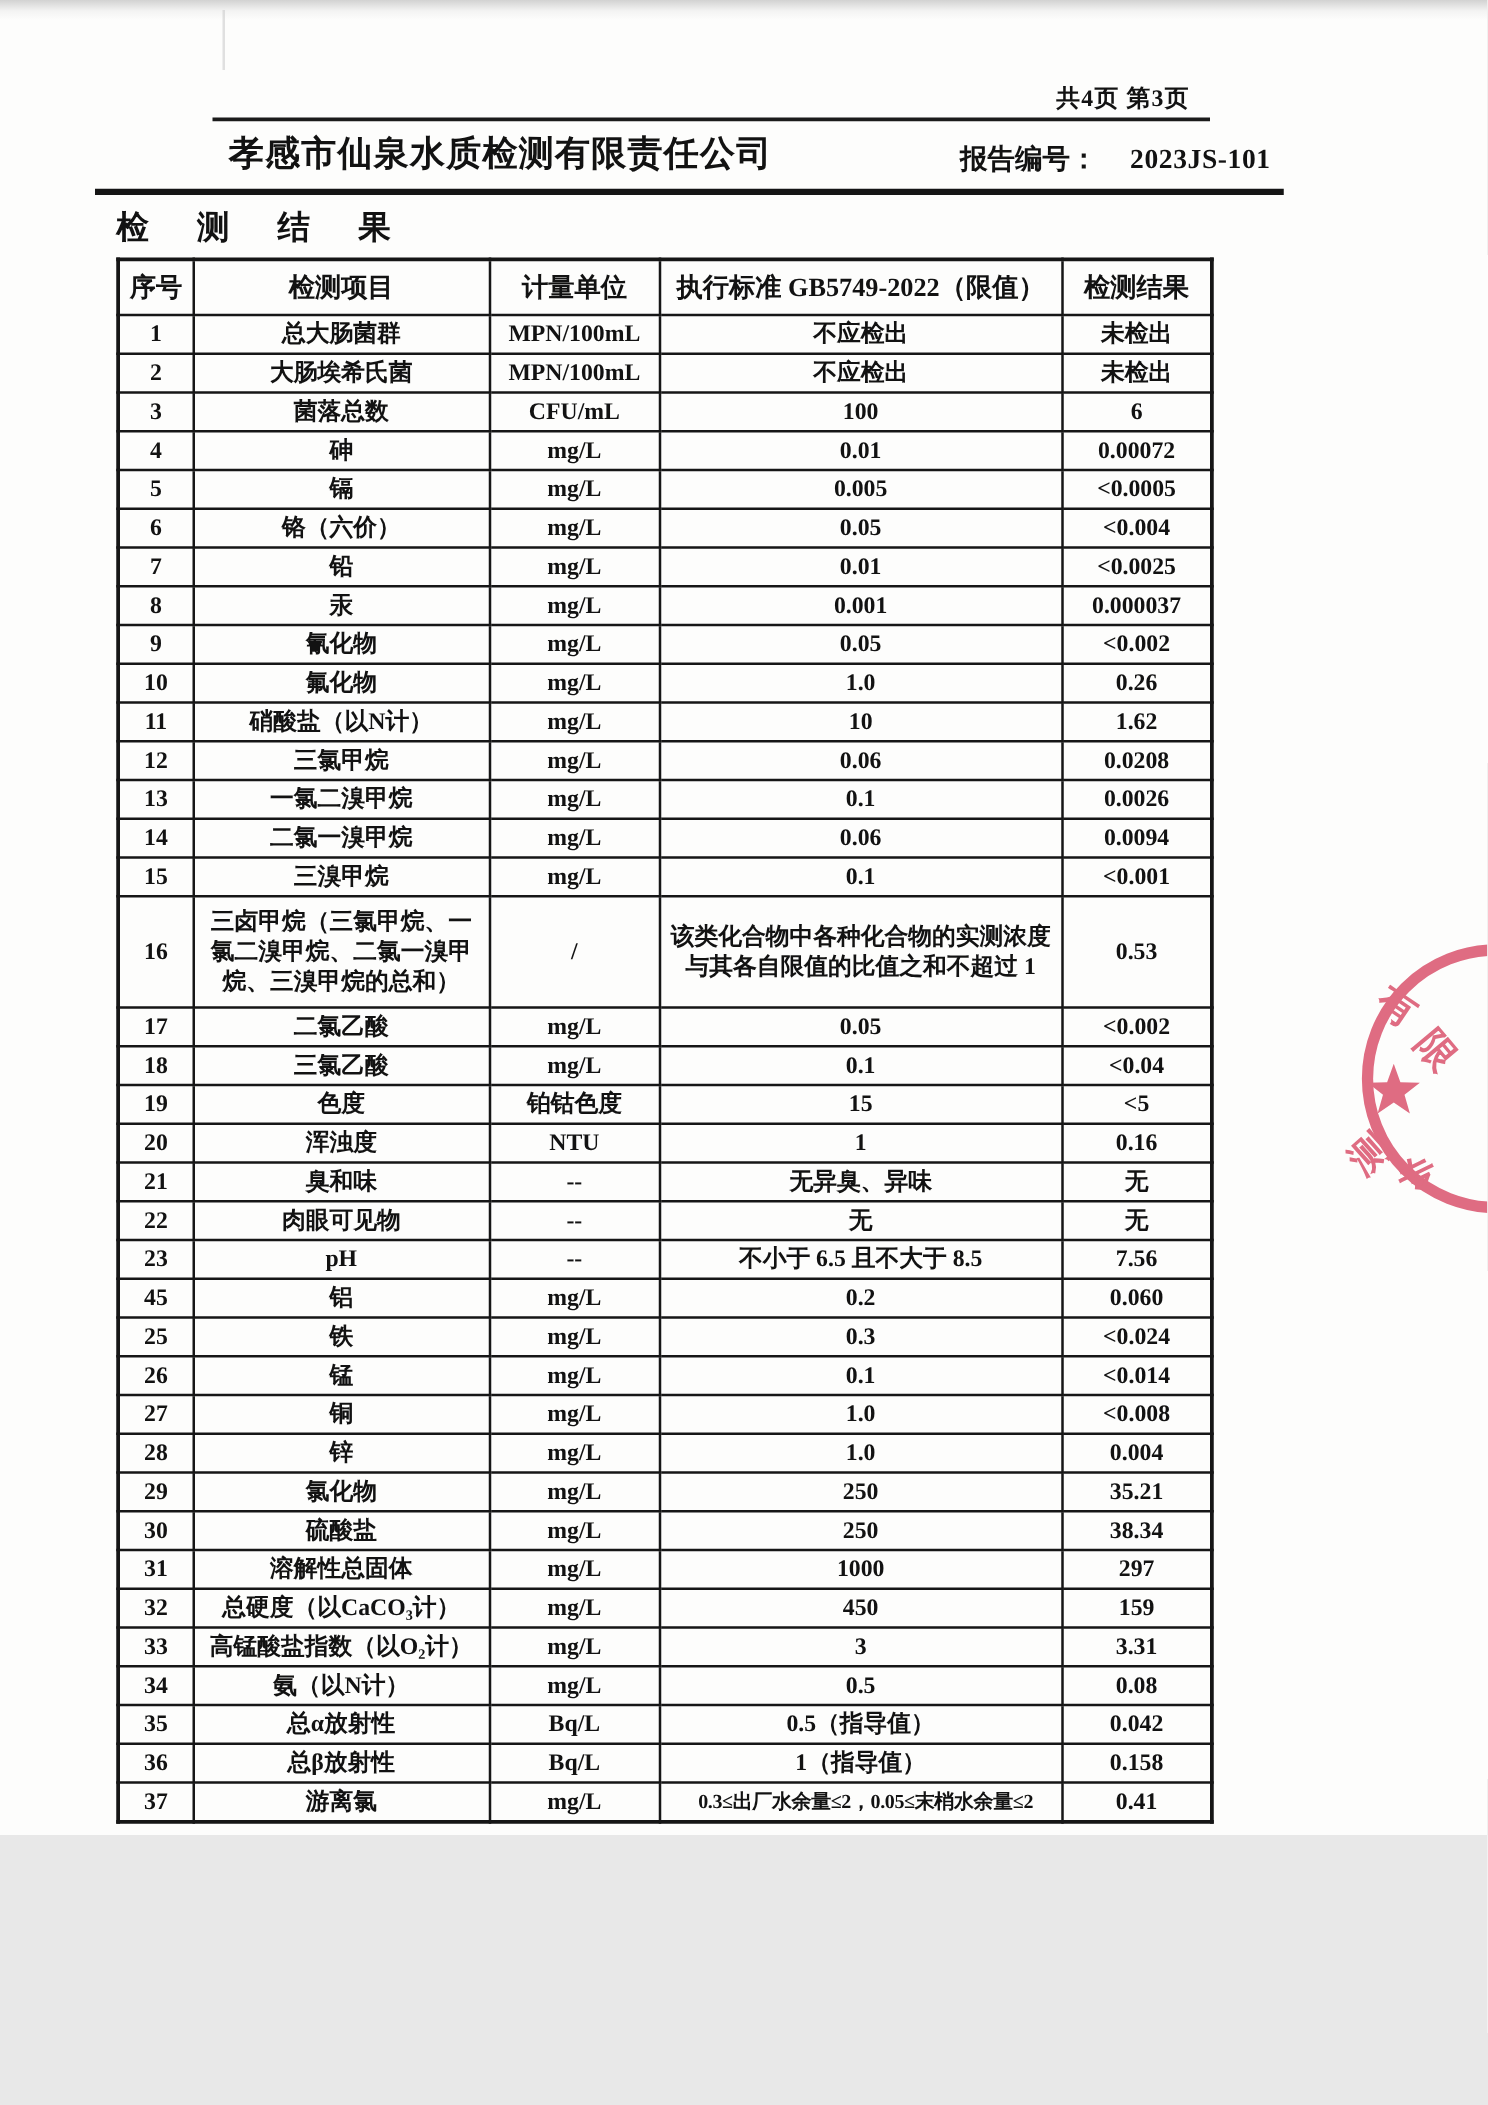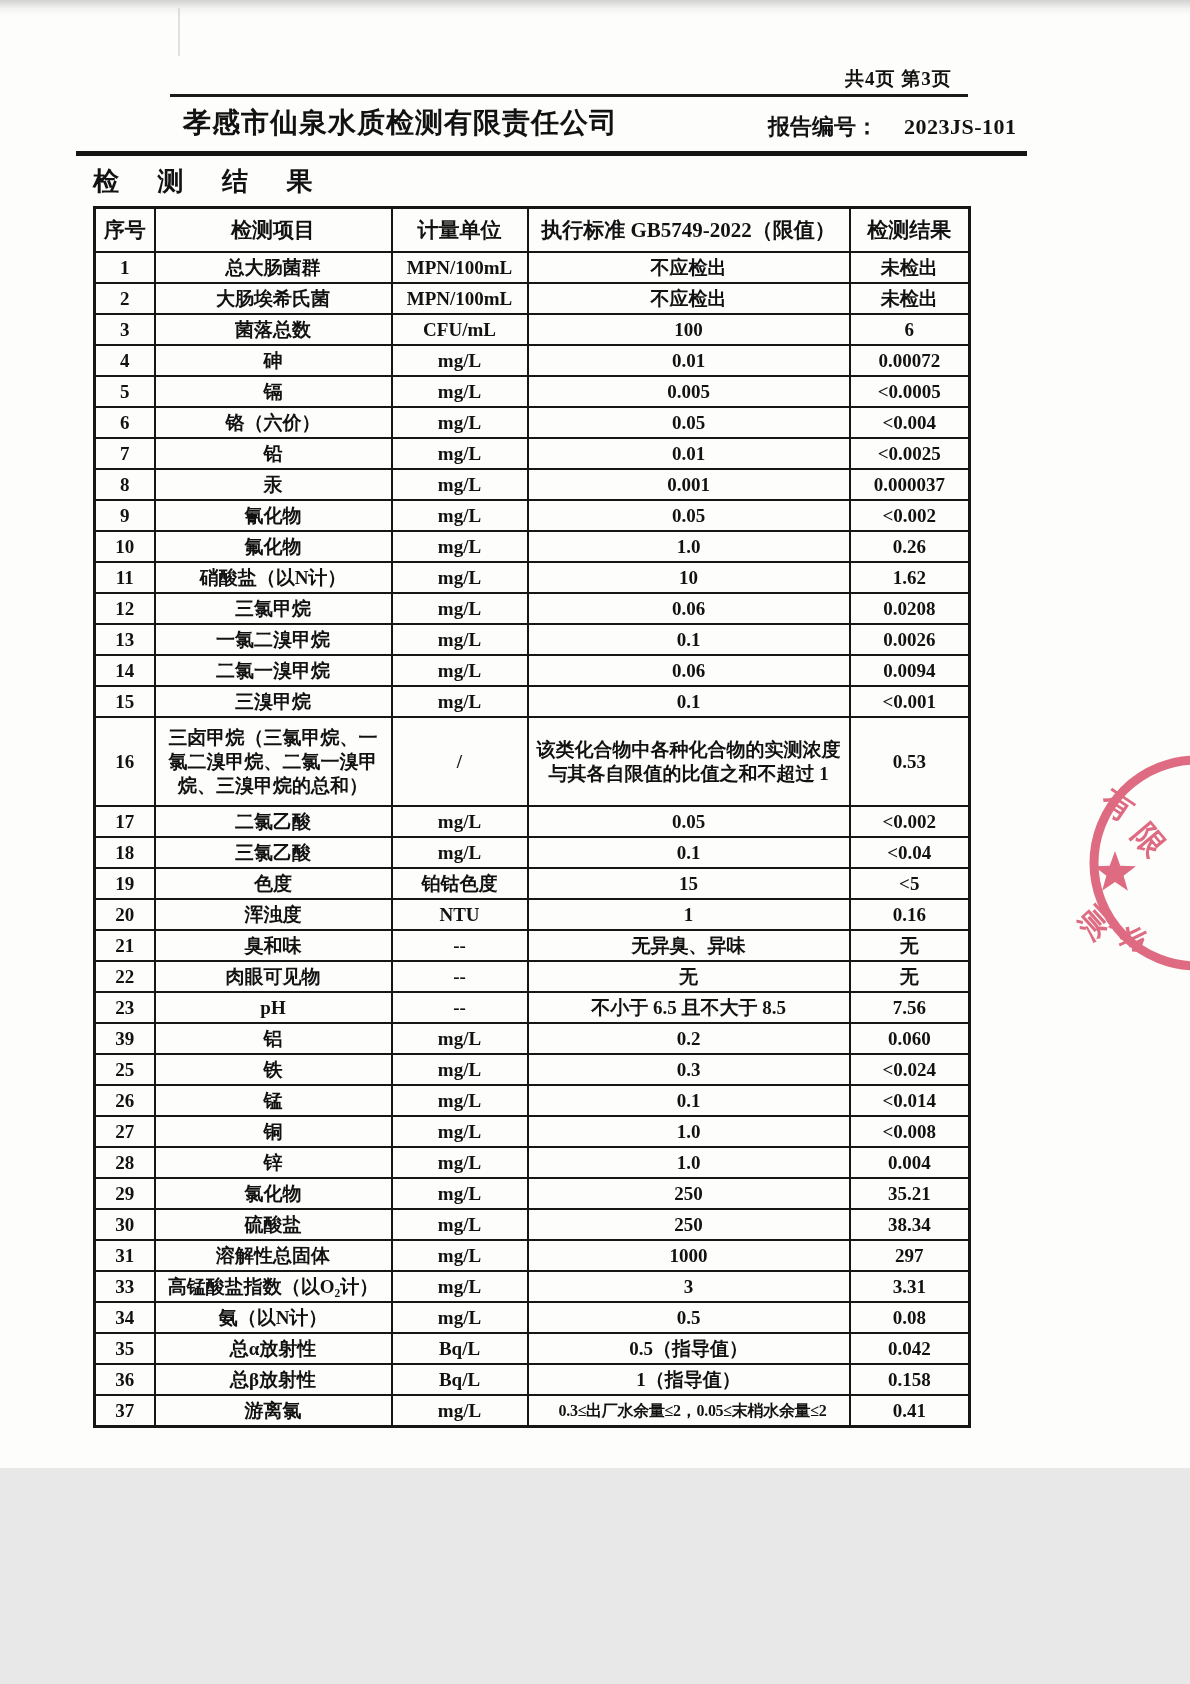--- a/index.html
+++ b/index.html
@@ -264,21 +264,21 @@
           <td>无</td>
         </tr>
         <tr>
           <td>23</td>
           <td>pH</td>
           <td>--</td>
           <td class="std-cell">不小于 6.5 且不大于 8.5</td>
           <td>7.56</td>
         </tr>
         <tr>
-          <td>39</td>
+          <td>45</td>
           <td>铝</td>
           <td>mg/L</td>
           <td class="std-cell">0.2</td>
           <td>0.060</td>
         </tr>
         <tr>
           <td>25</td>
           <td>铁</td>
           <td>mg/L</td>
           <td class="std-cell">0.3</td>
@@ -318,20 +318,27 @@
           <td>mg/L</td>
           <td class="std-cell">250</td>
           <td>38.34</td>
         </tr>
         <tr>
           <td>31</td>
           <td>溶解性总固体</td>
           <td>mg/L</td>
           <td class="std-cell">1000</td>
           <td>297</td>
+        </tr>
+        <tr>
+          <td>32</td>
+          <td>总硬度（以CaCO₃计）</td>
+          <td>mg/L</td>
+          <td class="std-cell">450</td>
+          <td>159</td>
         </tr>
         <tr>
           <td>33</td>
           <td>高锰酸盐指数（以O₂计）</td>
           <td>mg/L</td>
           <td class="std-cell">3</td>
           <td>3.31</td>
         </tr>
         <tr>
           <td>34</td>

